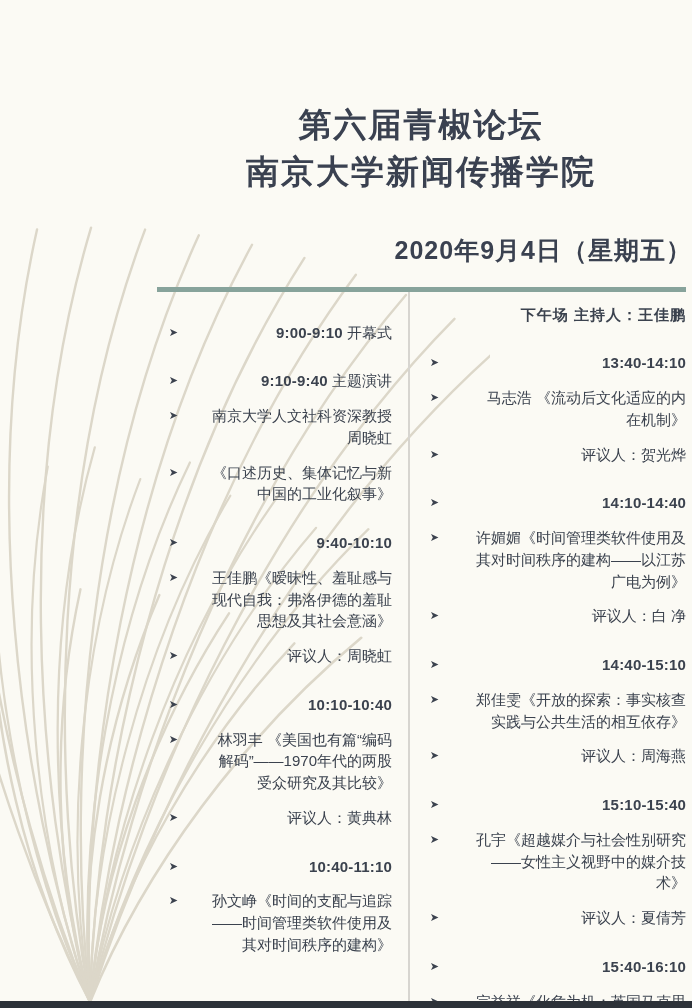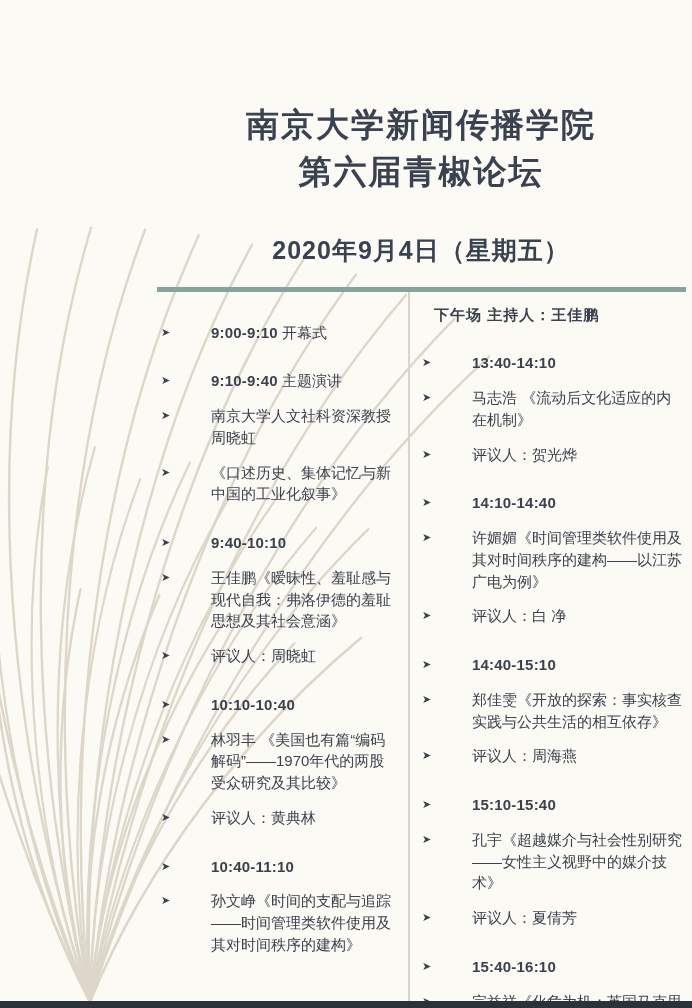--- a/index.html
+++ b/index.html
@@ -21,21 +21,21 @@
   
   .title-block{
     margin:0 0 0 150px;width:542px;
     padding-top:102px;text-align:center;
   }
   .title-line{
     font-size:33px;font-weight:700;letter-spacing:2px;
     line-height:1.42;color:#3a4150;
   }
   .date-block{
-    margin:38px 0 0 150px;width:542px;text-align:center;
+    margin:38px 0 0 150px;width:542px;text-align:right;
   }
   .date-line{
     font-size:25px;font-weight:700;letter-spacing:1px;
     line-height:1.32;color:#3a4150;
   }
   
   .schedule{
     margin:20px 0 0 157px;width:529px;
     border-top:5px solid #87a39b;
     display:flex;align-items:stretch;
@@ -44,21 +44,21 @@
   .col{box-sizing:border-box;font-size:15px;line-height:1.45;}
   .col-left{
     width:253px;flex:0 0 253px;
     padding:14px 16px 0 4px;
     border-right:2px solid #d7d5d0;
   }
   .col-right{
     flex:1 1 auto;
     padding:8px 0 0 12px;
   }
-  .item{display:flex;align-items:flex-start;margin:0 0 13px 0;}
+  .item{display:flex;align-items:flex-start;margin:0 0 13px 0;text-align:right;}
   .item.time{margin-top:27px;}
   .col .item:first-child{margin-top:0;}
   .col-left .item:first-child{margin-top:16px;}
   .item.header{display:block;margin:28px 0 17px 0;}
   .col-right .item.header:first-child{margin-top:4px;}
   .bullet{
     flex:0 0 17px;width:17px;font-size:11px;
     padding-top:3px;color:#3b424e;
   }
   .body{flex:1 1 auto;margin-left:33px;}
@@ -109,22 +109,22 @@
       <use href="#st3" transform="rotate(3)"></use>
       <use href="#st3" transform="rotate(13)"></use>
       <use href="#st3" transform="rotate(23)"></use>
       <use href="#st3" transform="rotate(30) scale(1.1)"></use>
     </g>
   </svg>
 
   <div class="content">
 
     <div class="title-block">
+      <div class="title-line">第六届青椒论坛</div>
       <div class="title-line">南京大学新闻传播学院</div>
-      <div class="title-line">第六届青椒论坛</div>
     </div>
 
     <div class="date-block">
       <div class="date-line">2020年9月4日（星期五）</div>
     </div>
 
     <div class="schedule">
       <div class="col col-left" id="col-left">
           <div class="item time">
             <span class="bullet">➤</span>

